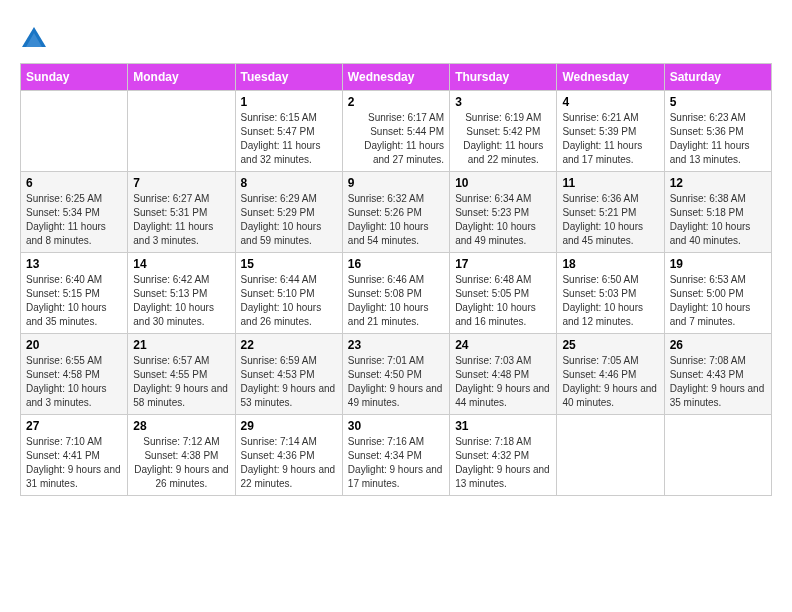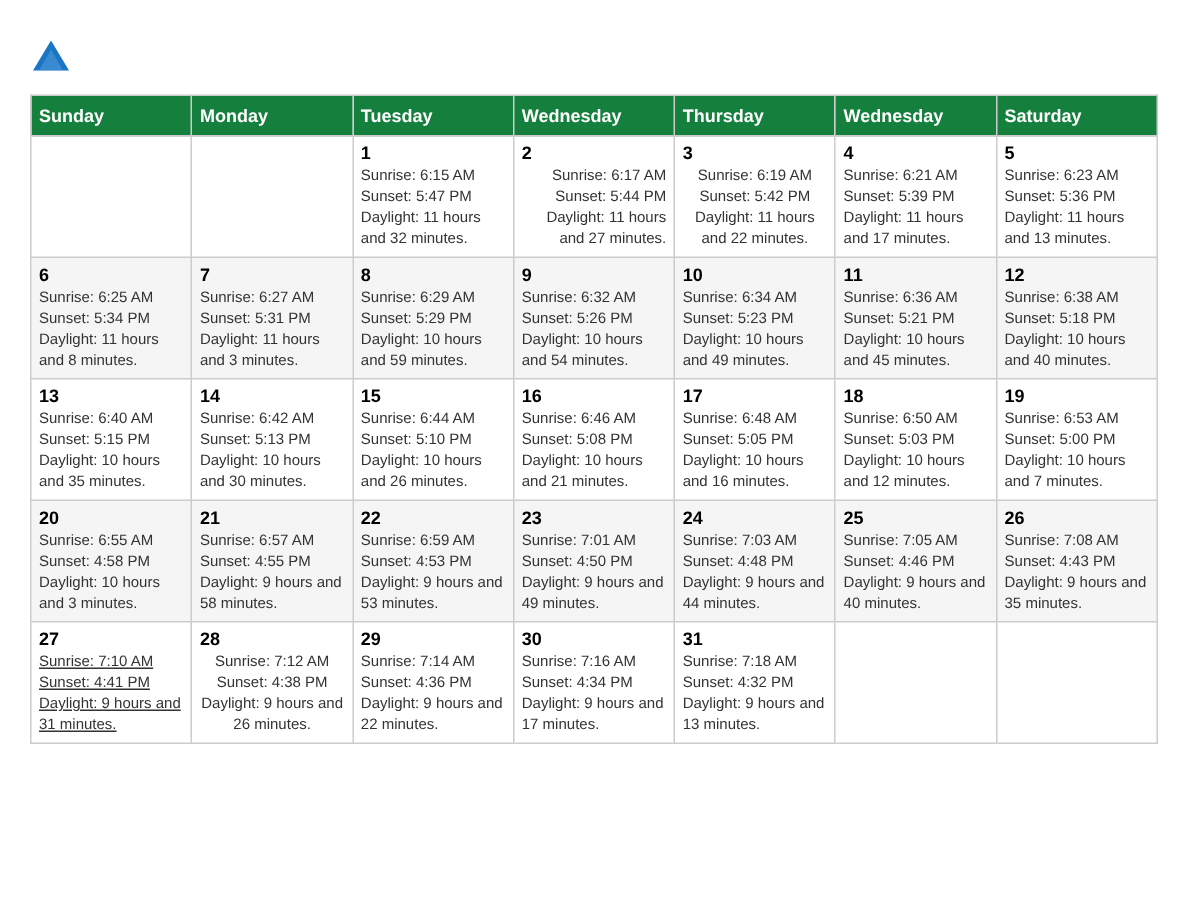--- a/index.html
+++ b/index.html
@@ -52,21 +52,21 @@
     .location {
       font-size: 16px;
       color: #555;
     }
     .calendar {
       width: 100%;
       border-collapse: collapse;
       font-size: 11px;
     }
     .calendar th {
-      background-color: #15803d;
+      background-color: #d946ef;
       color: #fff;
       padding: 6px 5px;
       text-align: left;
       font-weight: bold;
       font-size: 12px;
       border: 1px solid #ccc;
     }
     .calendar td {
       border: 1px solid #ccc;
       vertical-align: top;
@@ -288,21 +288,21 @@
         <td>
           <span class="day-number">26</span>
           <div class="day-info" style="white-space: pre-line;">Sunrise: 7:08 AM
 Sunset: 4:43 PM
 Daylight: 9 hours and 35 minutes.</div>
         </td>
       </tr>
       <tr>
         <td>
           <span class="day-number">27</span>
-          <div class="day-info" style="white-space: pre-line; text-decoration: underline;">Sunrise: 7:10 AM
+          <div class="day-info" style="white-space: pre-line;">Sunrise: 7:10 AM
 Sunset: 4:41 PM
 Daylight: 9 hours and 31 minutes.</div>
         </td>
         <td>
           <span class="day-number">28</span>
           <div class="day-info" style="white-space: pre-line; text-align: center;">Sunrise: 7:12 AM
 Sunset: 4:38 PM
 Daylight: 9 hours and 26 minutes.</div>
         </td>
         <td>

